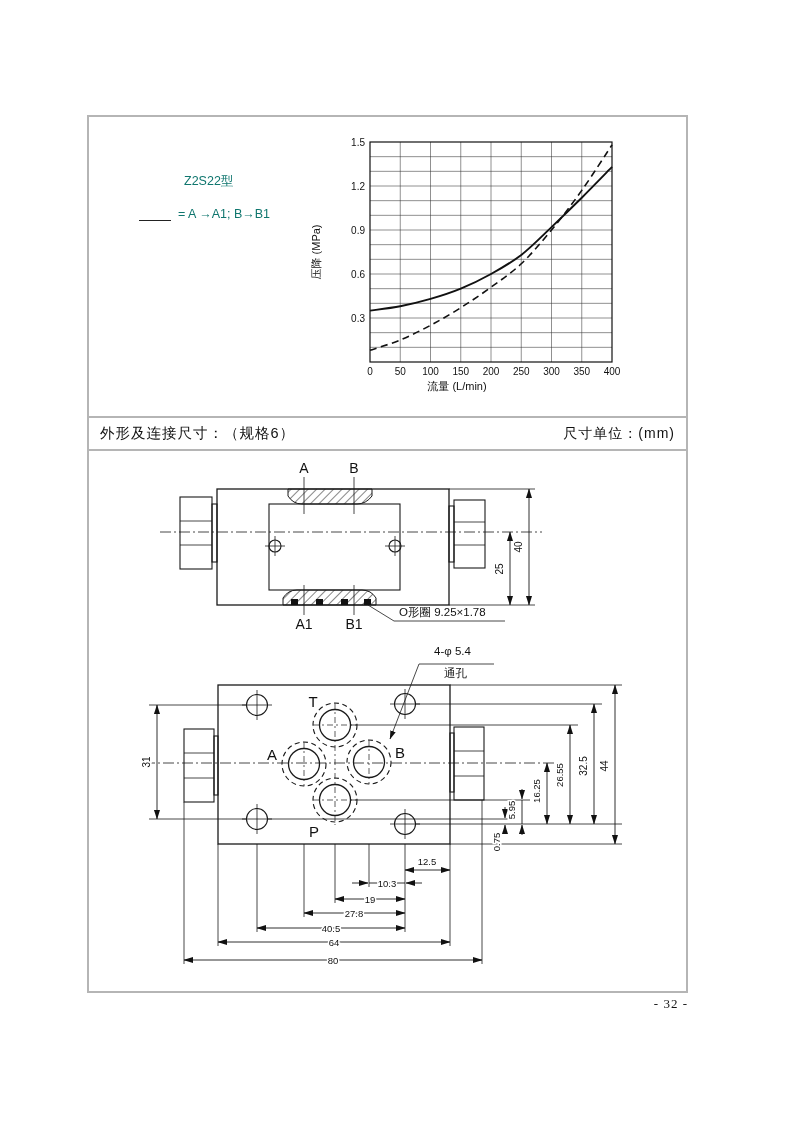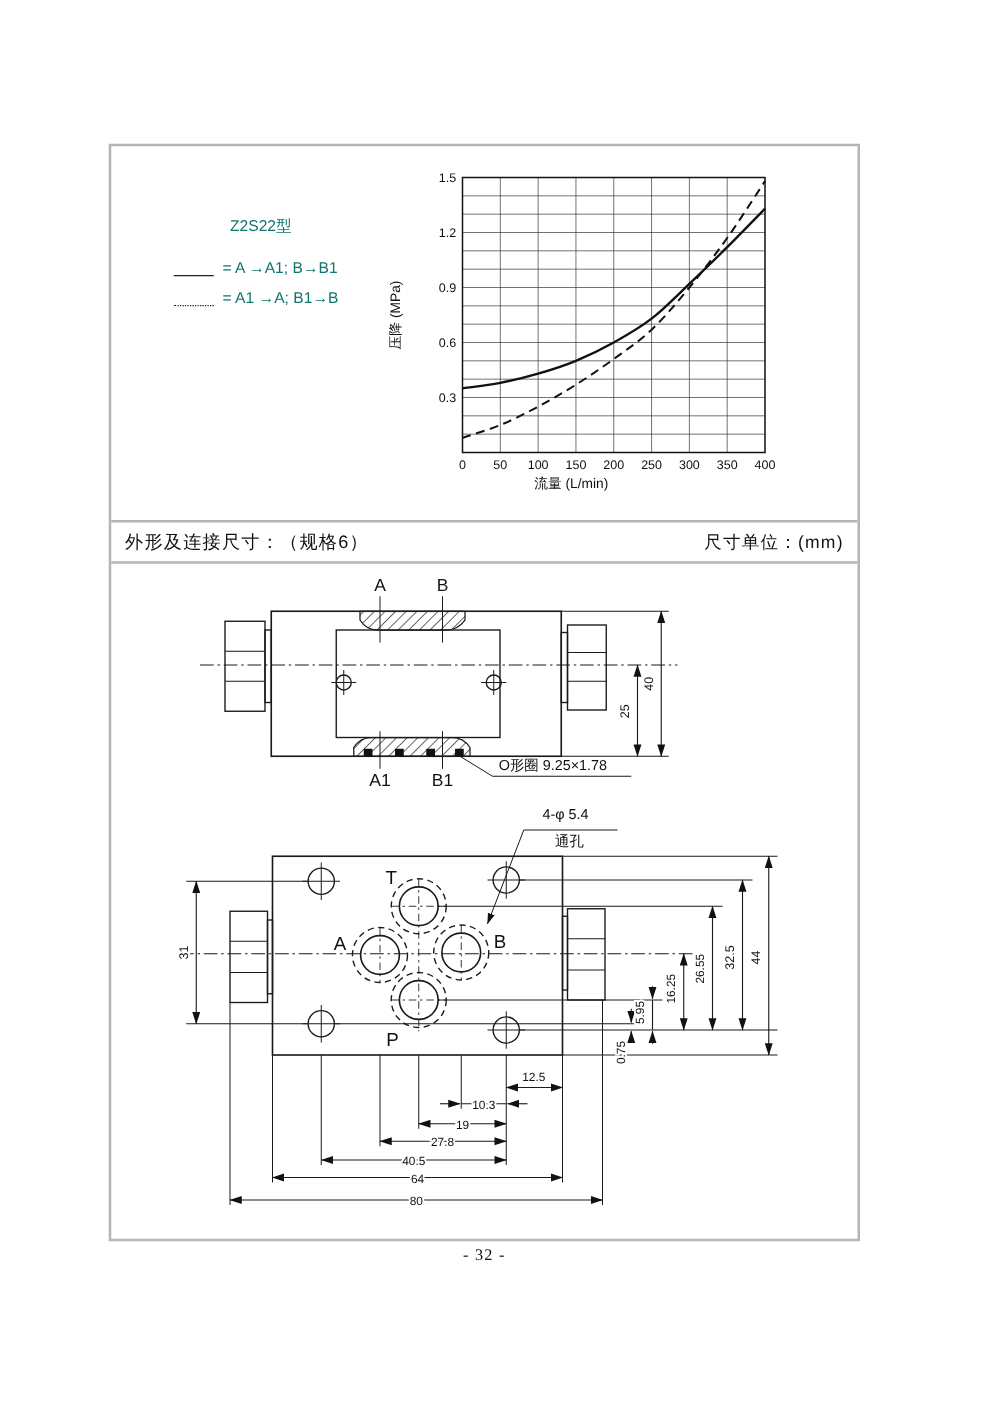--- a/index.html
+++ b/index.html
@@ -10,21 +10,21 @@
   .band-left{font-size:14.5px;letter-spacing:1px;}
   .band-right{font-size:14px;letter-spacing:1px;margin-left:20px;}
   .sec-draw{position:absolute;left:0;top:334px;width:100%;height:540px;}
   .legend{position:absolute;left:50px;top:34px;width:195px;font-size:12.5px;color:#0f766e;margin-top:22px;}
   .legend-title{margin-left:45px;margin-bottom:7px;font-size:12.5px;}
   .legend-row{display:flex;align-items:flex-end;height:24px;white-space:nowrap;}
   .sample{display:inline-block;width:32px;margin-right:7px;}
   .sample.solid{border-top:1.6px solid #222;}
   .sample.dotted{border-top:1.6px dotted #222;}
   .chart-wrap{position:absolute;left:218px;top:10px;}
-  .pagenum{position:absolute;left:87px;top:996px;width:601px;text-align:center;font-size:13px;font-family:"Liberation Serif",serif;letter-spacing:1px;}
+  .pagenum{position:absolute;left:87px;top:996px;width:601px;text-align:right;font-size:13px;font-family:"Liberation Serif",serif;letter-spacing:1px;}
   svg text{font-family:"Liberation Sans",sans-serif;fill:#111;}
   .ln{stroke:#1a1a1a;stroke-width:1.1;fill:none;}
   .ln2{stroke:#1a1a1a;stroke-width:1.3;fill:none;}
   .thin{stroke:#1a1a1a;stroke-width:0.8;fill:none;}
   .cl{stroke:#1a1a1a;stroke-width:0.8;fill:none;stroke-dasharray:11 3 2 3;}
   .dshc{stroke:#1a1a1a;stroke-width:1.1;fill:none;stroke-dasharray:5 3.5;}
   .dshthin{stroke:#1a1a1a;stroke-width:0.7;fill:none;stroke-dasharray:6 3 2 3;}
   .dim{stroke:#1a1a1a;stroke-width:0.9;fill:none;}
   .hatched{fill:url(#hatch);stroke:#1a1a1a;stroke-width:1;}
   .seal{fill:#111;stroke:none;}
@@ -43,24 +43,20 @@
 
 <div class="frame">
 
   <div class="sec-chart">
 
     <div class="legend">
       <div class="legend-title">Z2S22型</div>
       <div class="legend-row">
         <span class="sample solid"></span>
         <span>= A →A1; B→B1</span>
-      </div>
-      <div class="legend-row">
-        <span class="sample dotted"></span>
-        <span>= A1 →A; B1→B</span>
       </div>
     </div>
 
     <div class="chart-wrap">
       <svg id="chart-svg" width="335" height="275" viewBox="0 0 335 275">
         <g id="chart-grid">
             <line x1="93.25" y1="15" x2="93.25" y2="235" class="gridln"></line>
             <line x1="123.5" y1="15" x2="123.5" y2="235" class="gridln"></line>
             <line x1="153.75" y1="15" x2="153.75" y2="235" class="gridln"></line>
             <line x1="184" y1="15" x2="184" y2="235" class="gridln"></line>

